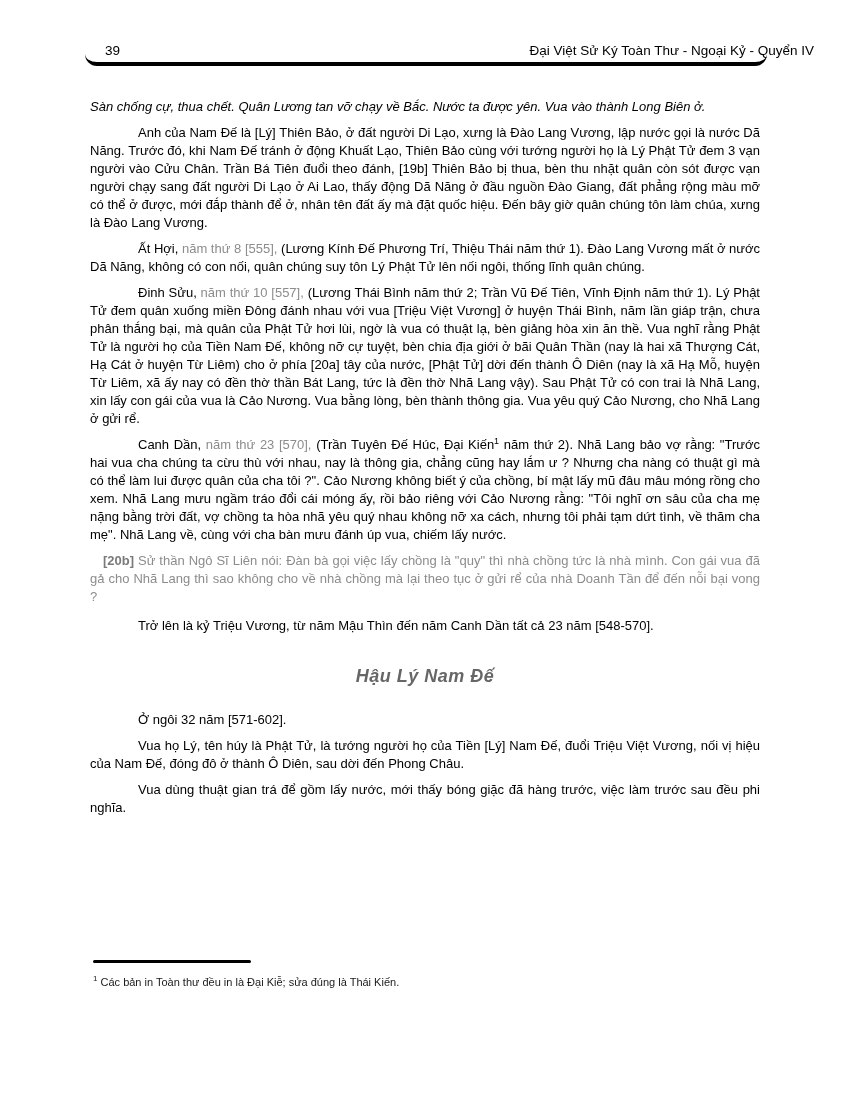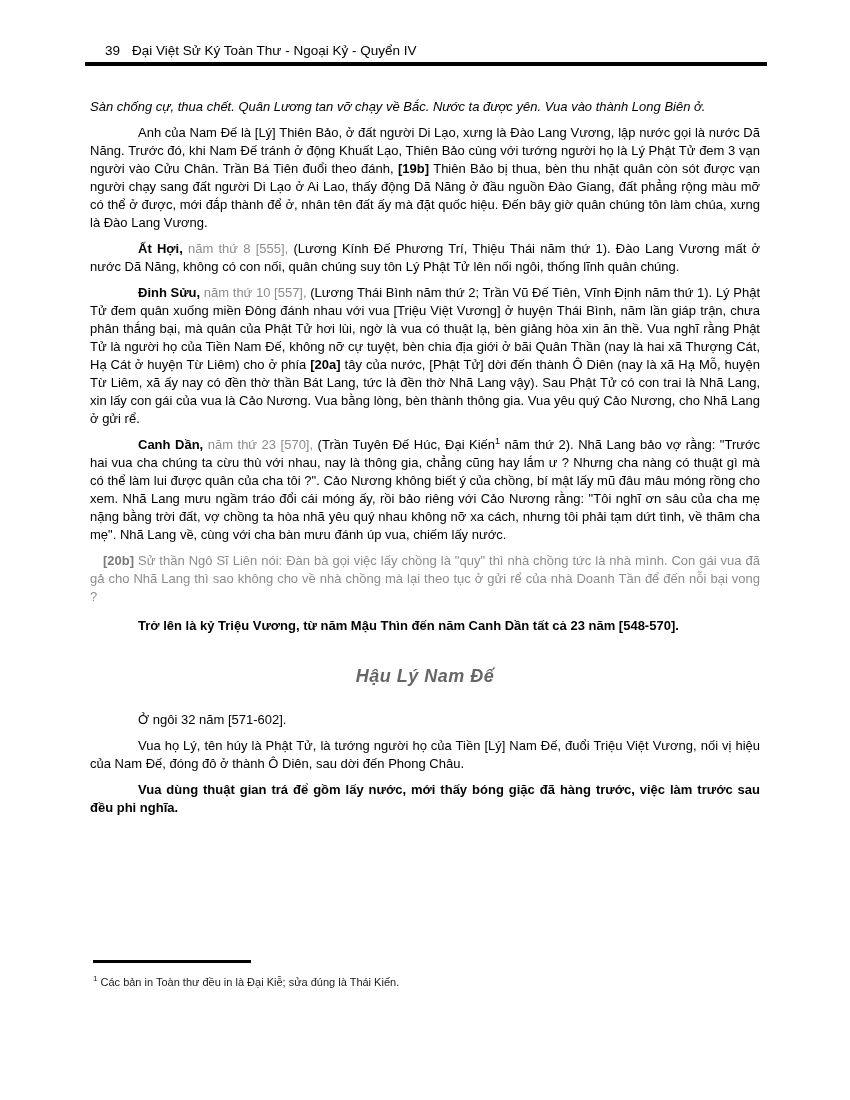--- a/index.html
+++ b/index.html
@@ -1,21 +1,21 @@
 <!DOCTYPE html>
 <html lang="vi" style="--ink: #000000; --muted: #8c8c8c; --comment: #7a7a7a; --heading2: #666666;"><head>
 <meta charset="utf-8">
 <style>
   :root {
     --ink: #000000;
     --muted: #8c8c8c;
     --comment: #7a7a7a;
     --heading2: #666666;
   }
-  * { box-sizing: border-box; }
+  * { box-sizing: border-box; border-radius: 12px; }
   html, body { margin: 0; padding: 0; background: #ffffff; }
   .page {
     position: relative;
     width: 850px;
     height: 1100px;
     background: #ffffff;
     font-family: "Liberation Sans", "DejaVu Sans", sans-serif;
     font-size: 13px;
     color: var(--ink);
     overflow: hidden;
@@ -34,21 +34,21 @@
     position: absolute;
     left: 20px;
     top: 3px;
     font-size: 13.5px;
   }
   .header-title {
     position: absolute;
     left: 0;
     right: 0;
     top: 3px;
-    text-align: left;
+    text-align: right;
     transform: translateX(47px);
     font-size: 13.5px;
     white-space: nowrap;
   }
 
   
   .content {
     position: absolute;
     top: 98px;
     left: 90px;
@@ -78,21 +78,21 @@
     text-indent: 0;
     font-weight: 700;
     font-size: 18px;
     line-height: 22px;
     letter-spacing: 0.5px;
     color: var(--heading2);
     margin: 30px 0 24px;
     font-style: italic;
   }
   .seg-r  { }
-  .seg-b  { font-weight: 700; }
+  .seg-b  { font-weight: 400; }
   .seg-g  { color: var(--muted); }
   .seg-bg { font-weight: 700; color: var(--comment); }
   sup.seg-sup { font-size: 9px; line-height: 0; }
 
   
   .footnote-area {
     position: absolute;
     left: 93px;
     top: 960px;
     width: 660px;

